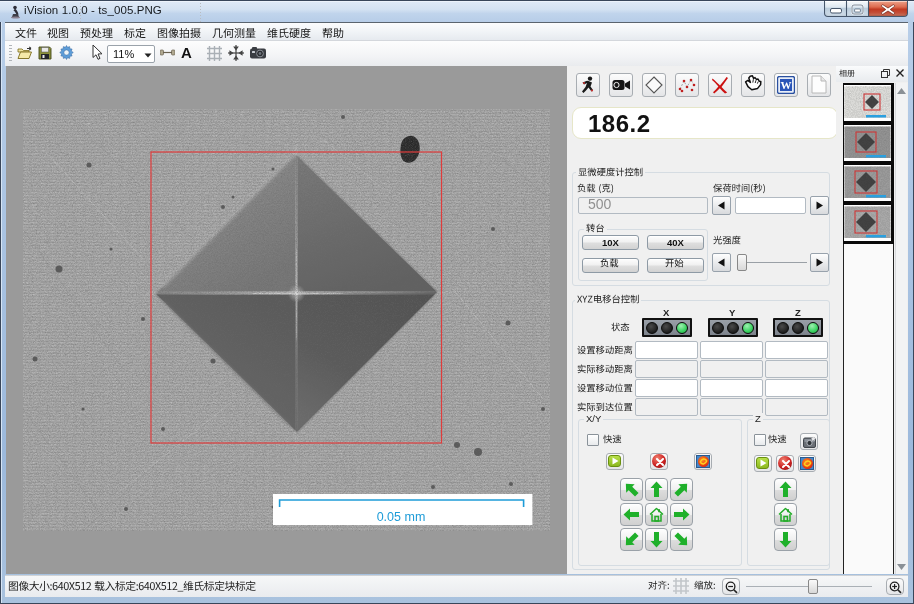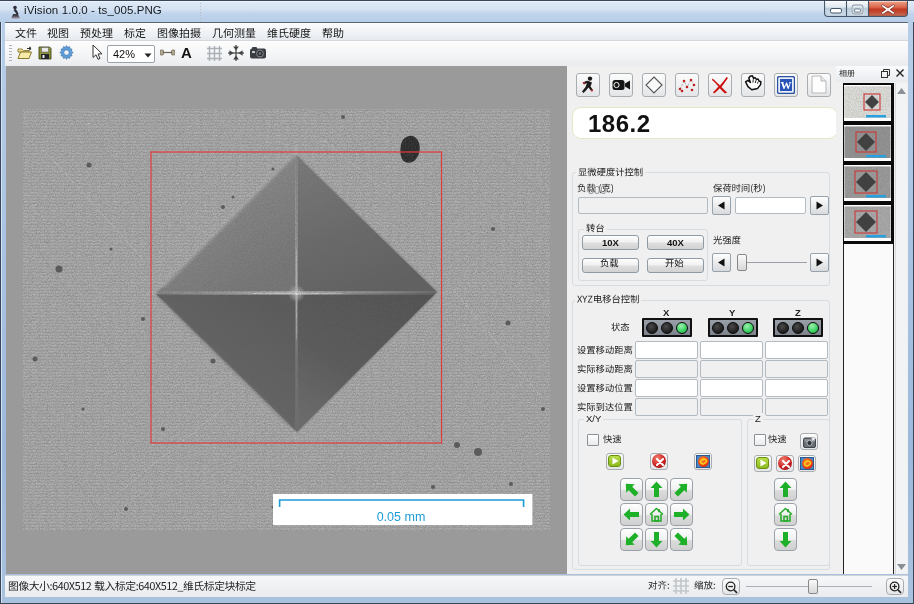--- a/index.html
+++ b/index.html
@@ -241,21 +241,21 @@
 <g fill="#5c9cd8" stroke="#3a6aa0" stroke-width="0.5">
 <path d="M7.5 0.5 L8.6 2.3 L10.7 1.6 L10.9 3.8 L13.1 4 L12.3 6 L14.3 7.5 L12.3 9 L13.1 11 L10.9 11.2 L10.7 13.4 L8.6 12.7 L7.5 14.5 L6.4 12.7 L4.3 13.4 L4.1 11.2 L1.9 11 L2.7 9 L0.7 7.5 L2.7 6 L1.9 4 L4.1 3.8 L4.3 1.6 L6.4 2.3 Z"></path>
 <circle cx="7.5" cy="7.5" r="2.6" fill="#eef4f8"></circle>
       </g>
     </svg>
     <div class="tsep" style="left:80px"></div>
     <svg class="abs" style="left:90px;top:44px" width="13" height="17">
 <path d="M3 1 L3 13.5 L6 10.8 L8 15.3 L10 14.4 L8 10 L12 9.8 Z" fill="#fff" stroke="#333" stroke-width="1"></path>
     </svg>
     <div class="abs" style="left:107px;top:45px;width:48px;height:18px;border:1px solid #9aa2aa;border-radius:2px;background:#fff"></div>
-    <div class="abs" style="left:113px;top:48px;font-size:11px;color:#111">42%</div>
+    <div class="abs" style="left:113px;top:48px;font-size:11px;color:#111">11%</div>
     <svg class="abs" style="left:144px;top:53px" width="8" height="5">
       <path d="M0.5 0.5 L7.5 0.5 L4 4.5 Z" fill="#222"></path>
     </svg>
     <svg class="abs" style="left:160px;top:48px" width="15" height="9">
 <rect x="0" y="2" width="3.5" height="5" rx="1" fill="#b0a890" stroke="#6a6250" stroke-width="0.7"></rect>
 <rect x="11.5" y="2" width="3.5" height="5" rx="1" fill="#b0a890" stroke="#6a6250" stroke-width="0.7"></rect>
 <line x1="3" y1="4.5" x2="12" y2="4.5" stroke="#6a6250" stroke-width="1.2"></line>
     </svg>
     <div class="abs" style="left:181px;top:44px;font-size:15px;font-weight:bold;color:#111">A</div>
     <div class="tsep" style="left:200px"></div>
@@ -476,21 +476,21 @@
     <div class="abs" style="left:577px;top:182px">
       <svg class="zt" width="37.0" height="12.6" fill="#222">
         <use href="#g27" transform="translate(0.0,9.5) scale(0.00930,-0.00930)"></use>
         <use href="#g28" transform="translate(9.3,9.5) scale(0.00930,-0.00930)"></use>
         <use href="#g29" transform="translate(21.4,9.5) scale(0.00930,-0.00930)"></use>
         <use href="#g30" transform="translate(24.5,9.5) scale(0.00930,-0.00930)"></use>
         <use href="#g31" transform="translate(33.8,9.5) scale(0.00930,-0.00930)"></use>
       </svg>
     </div>
     <div class="tbx dis" style="left:578px;top:197px;width:130px;height:17px"></div>
-    <div class="abs" style="left:588px;top:184px;font-size:11px;color:#909090">500</div>
+    <div class="abs" style="left:588px;top:196px;font-size:14px;color:#909090">500</div>
     <div class="abs" style="left:713px;top:182px">
       <svg class="zt" width="52.8" height="12.6" fill="#222">
         <use href="#g32" transform="translate(0.0,9.5) scale(0.00930,-0.00930)"></use>
         <use href="#g33" transform="translate(9.3,9.5) scale(0.00930,-0.00930)"></use>
         <use href="#g34" transform="translate(18.6,9.5) scale(0.00930,-0.00930)"></use>
         <use href="#g35" transform="translate(27.9,9.5) scale(0.00930,-0.00930)"></use>
         <use href="#g29" transform="translate(37.2,9.5) scale(0.00930,-0.00930)"></use>
         <use href="#g36" transform="translate(40.3,9.5) scale(0.00930,-0.00930)"></use>
         <use href="#g31" transform="translate(49.6,9.5) scale(0.00930,-0.00930)"></use>
       </svg>

